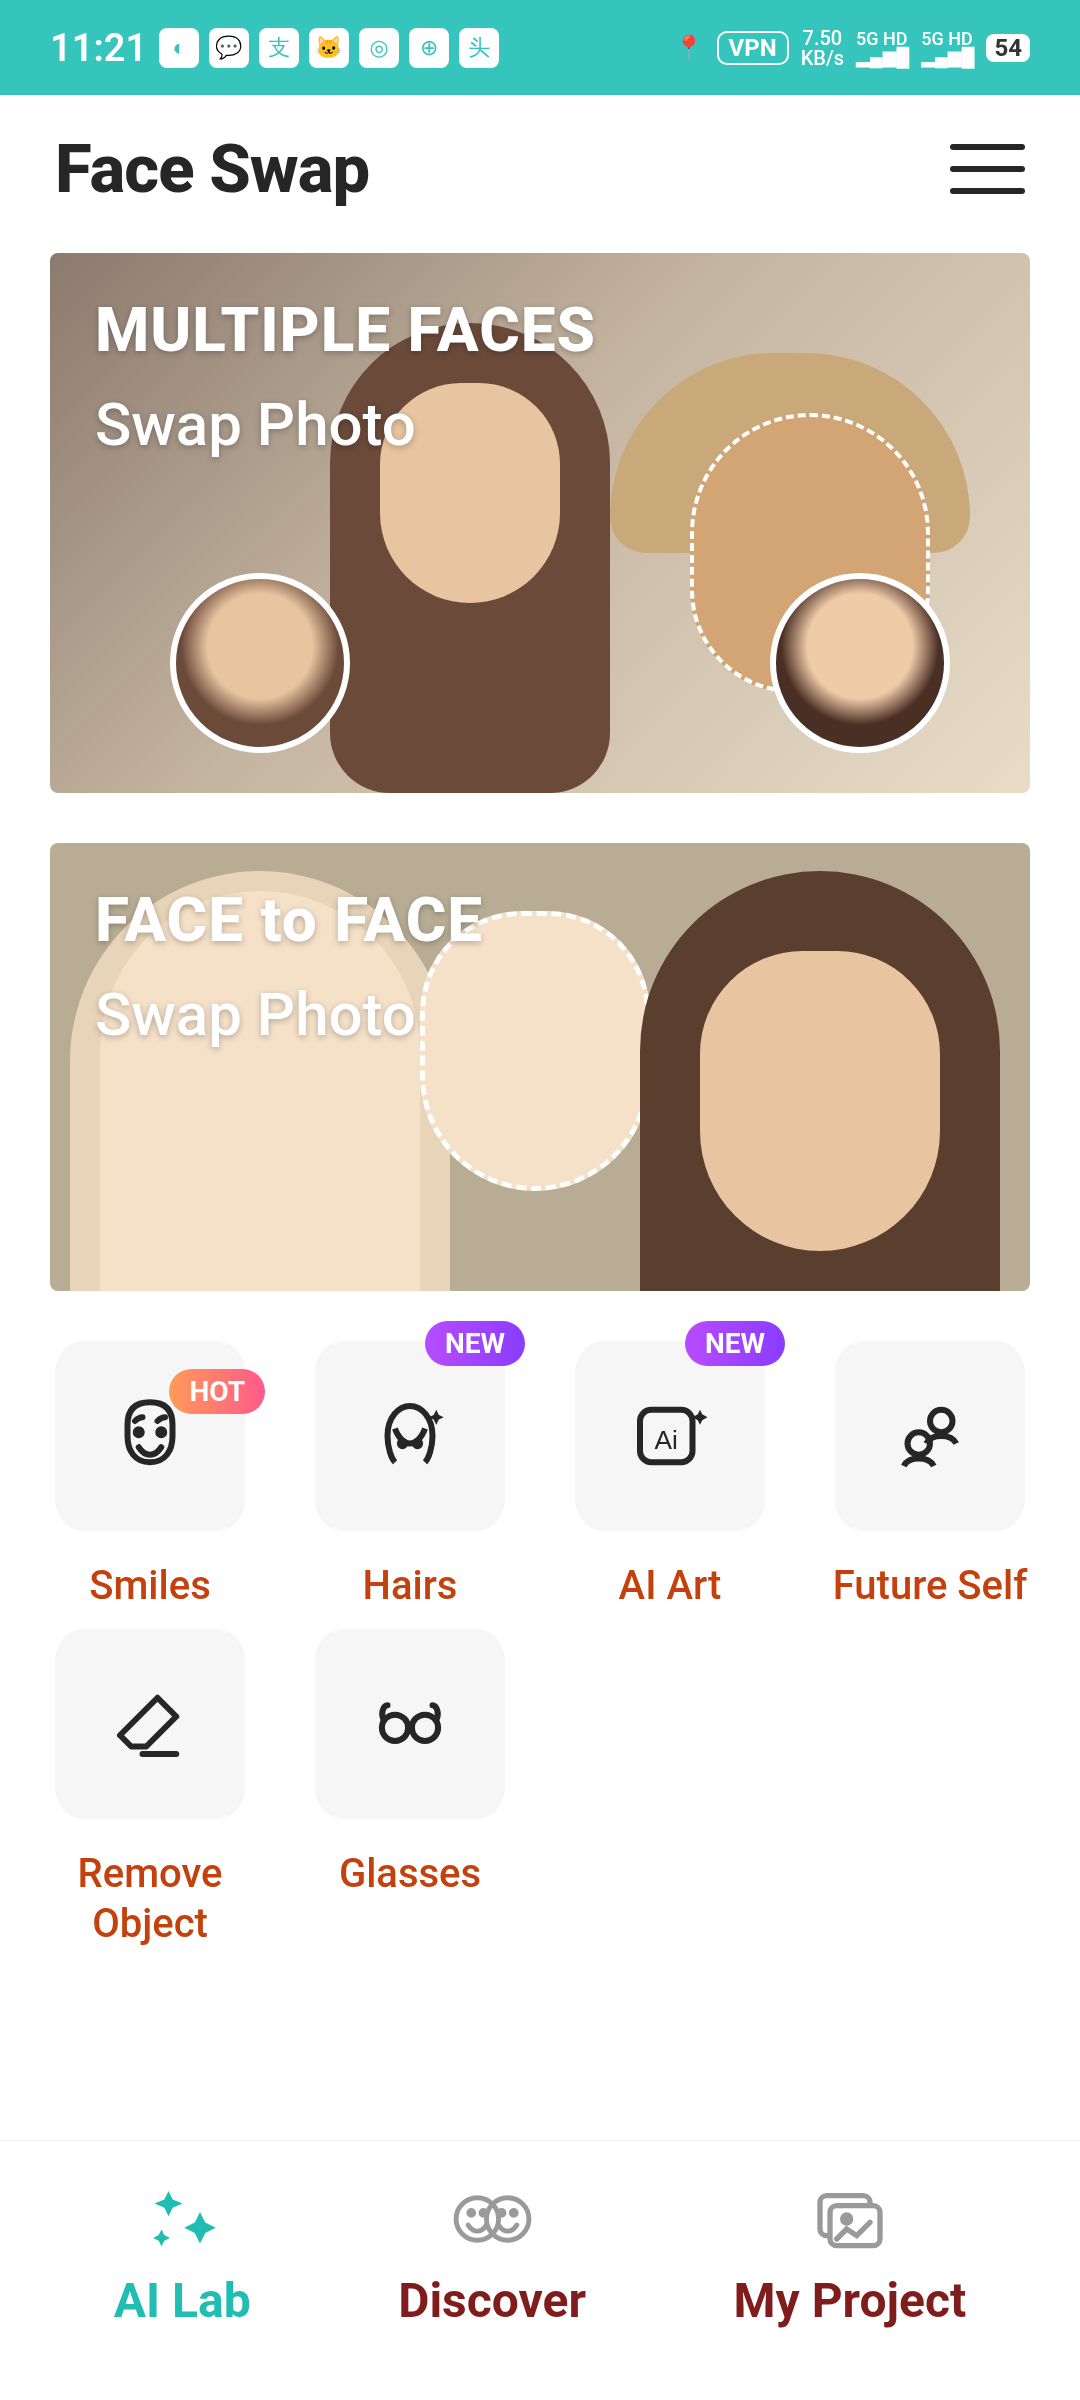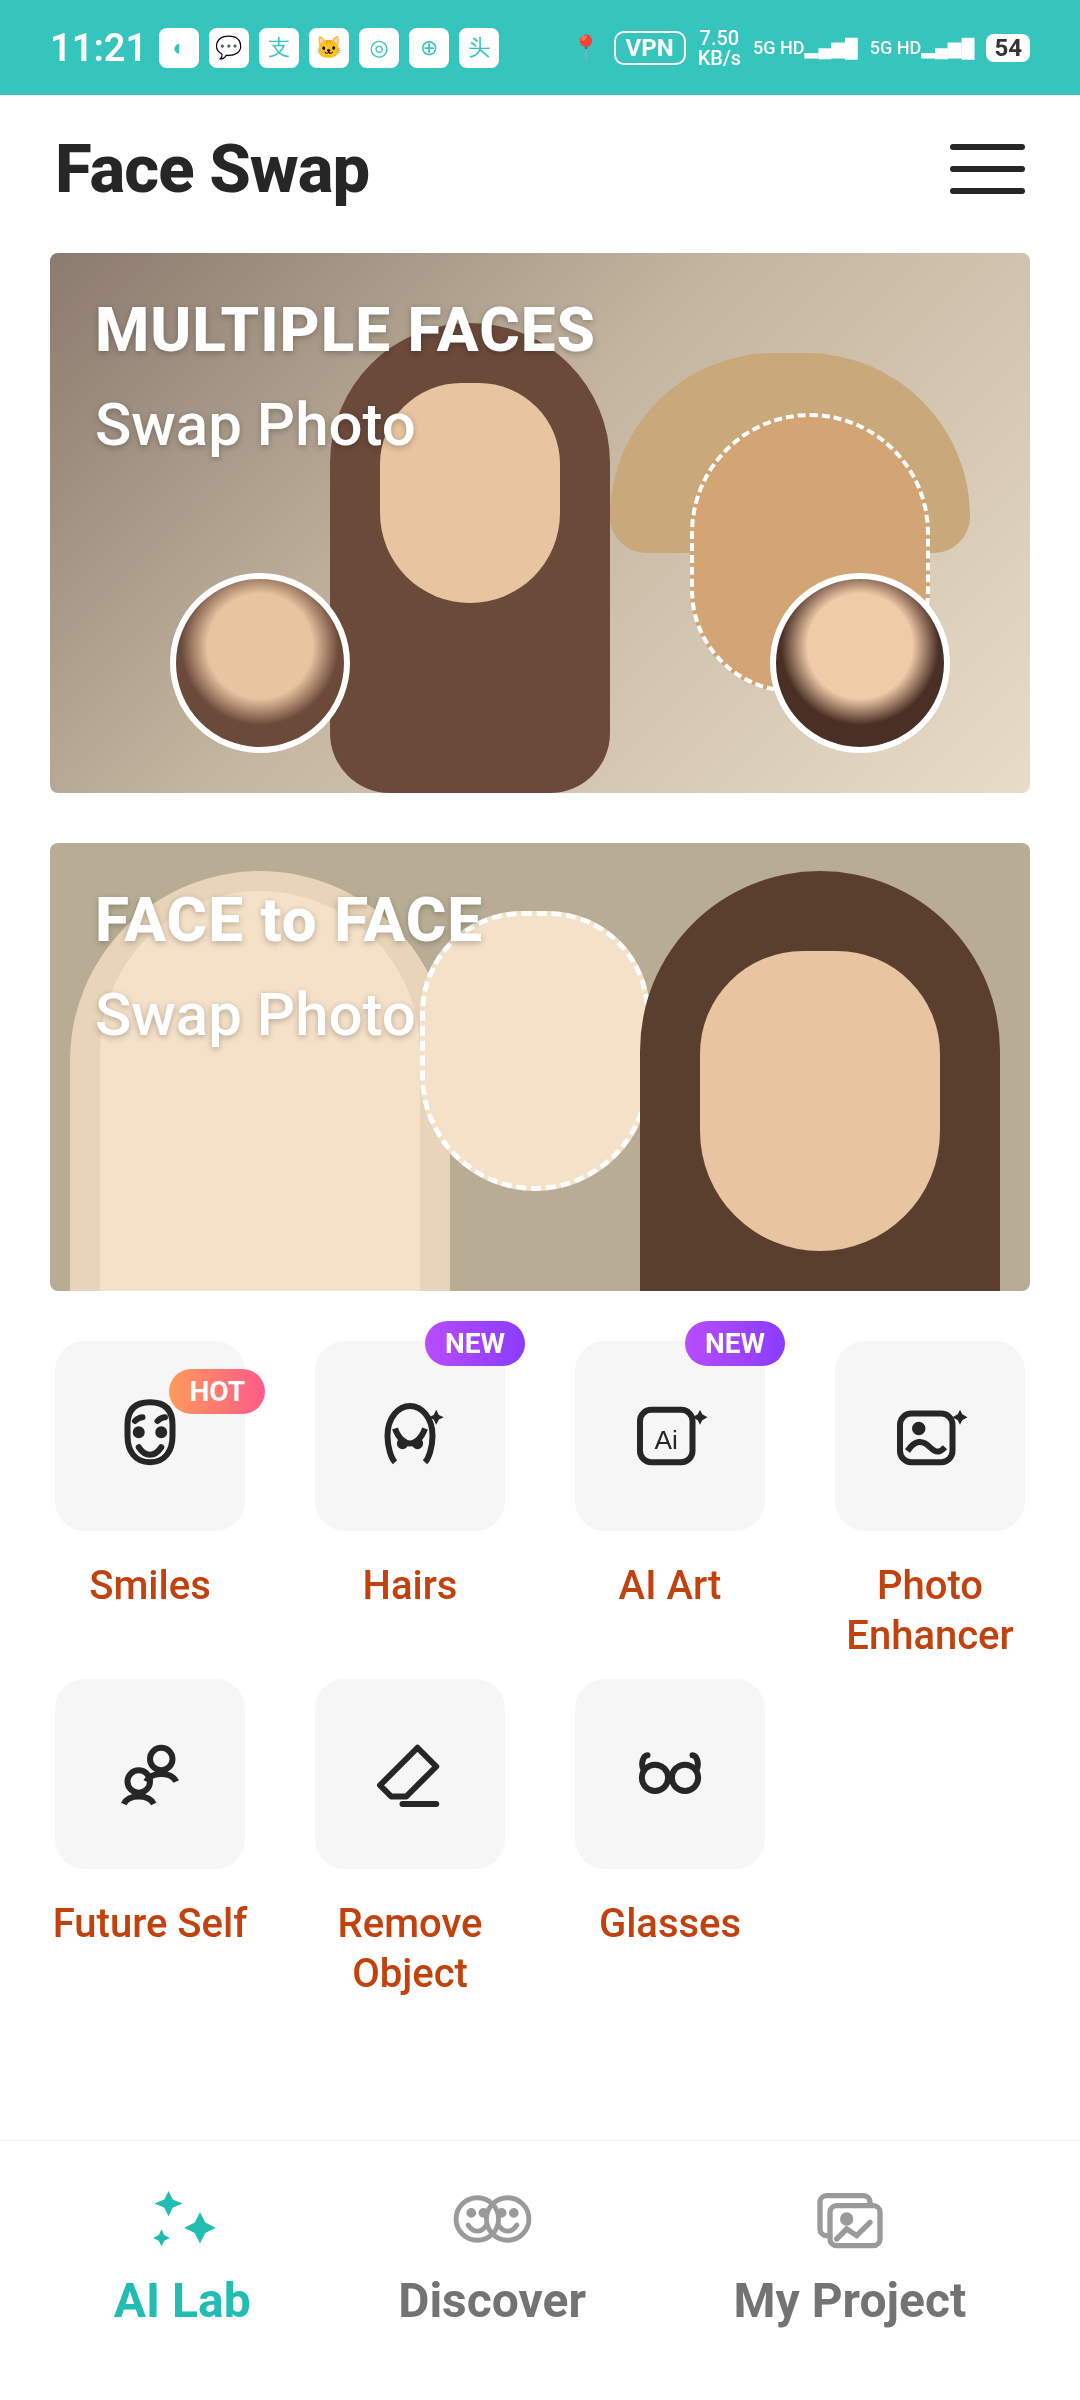--- a/index.html
+++ b/index.html
@@ -34,21 +34,21 @@
     }
     .status-right { display: flex; align-items: center; gap: 12px; font-size: 24px; }
     .vpn-badge {
       border: 2px solid white;
       border-radius: 10px;
       padding: 1px 10px;
       font-weight: 700;
       font-size: 24px;
     }
     .netspeed { display: flex; flex-direction: column; align-items: center; line-height: 1; font-size: 20px; }
-    .signal { display: flex; flex-direction: row; align-items: flex-start; line-height: 1; font-size: 18px; }
+    .signal { display: flex; flex-direction: column; align-items: flex-start; line-height: 1; font-size: 18px; }
     .battery-badge {
       background: white; color: #333;
       border-radius: 8px;
       padding: 0 8px;
       font-weight: 700;
       font-size: 24px;
     }
 
     .header {
       display: flex;
@@ -235,21 +235,21 @@
     }
     .nav-item {
       display: flex;
       flex-direction: column;
       align-items: center;
       gap: 18px;
     }
     .nav-label {
       font-size: 48px;
       font-weight: 700;
-      color: #737373;
+      color: #7f1d1d;
     }
     .nav-item.active .nav-label { color: #22bdb2; }
     .nav-icon { width: 85px; height: 70px; display: flex; align-items: center; justify-content: center; }
   </style>
 </head>
 <body>
 
 <div class="status-bar">
   <div class="status-left">
     <span class="status-time">11:21</span>
@@ -347,31 +347,20 @@
         <span class="badge badge-new">NEW</span>
         <svg width="90" height="90" viewBox="0 0 24 24" fill="none" stroke="#262626" stroke-width="1.6">
           <rect x="4" y="5" width="14" height="14" rx="3"></rect>
           <text x="11" y="15.5" font-size="7" text-anchor="middle" fill="#262626" font-family="Arial" stroke="none">Ai</text>
           <path d="M20 5l.6 1.2L22 7l-1.4.8L20 9l-.6-1.2L18 7l1.4-.8z" fill="#262626" stroke="none"></path>
         </svg>
       </div>
       <div class="tool-label">AI Art</div>
     </div>
 
-    <div class="tool">
-      <div class="tool-tile">
-        <svg width="90" height="90" viewBox="0 0 24 24" fill="none" stroke="#262626" stroke-width="1.6">
-          <rect x="4" y="6" width="14" height="13" rx="3"></rect>
-          <path d="M6 16c2-3 4-3 6-1s3 1 4 0"></path>
-          <circle cx="9" cy="10" r="1" fill="#262626"></circle>
-          <path d="M20 5l.6 1.2L22 7l-1.4.8L20 9l-.6-1.2L18 7l1.4-.8z" fill="#262626" stroke="none"></path>
-        </svg>
-      </div>
-      <div class="tool-label">Photo Enhancer</div>
-    </div>
 
     <div class="tool">
       <div class="tool-tile">
         <svg width="90" height="90" viewBox="0 0 24 24" fill="none" stroke="#262626" stroke-width="1.6">
           <circle cx="9" cy="14" r="3"></circle>
             <path d="M5 20c1-2 3-2 4-2s3 0 4 2"></path>
           <circle cx="15" cy="8" r="3"></circle>
             <path d="M11 14c1-2 3-2 4-2s3 0 4 2"></path>
         </svg>
       </div>

